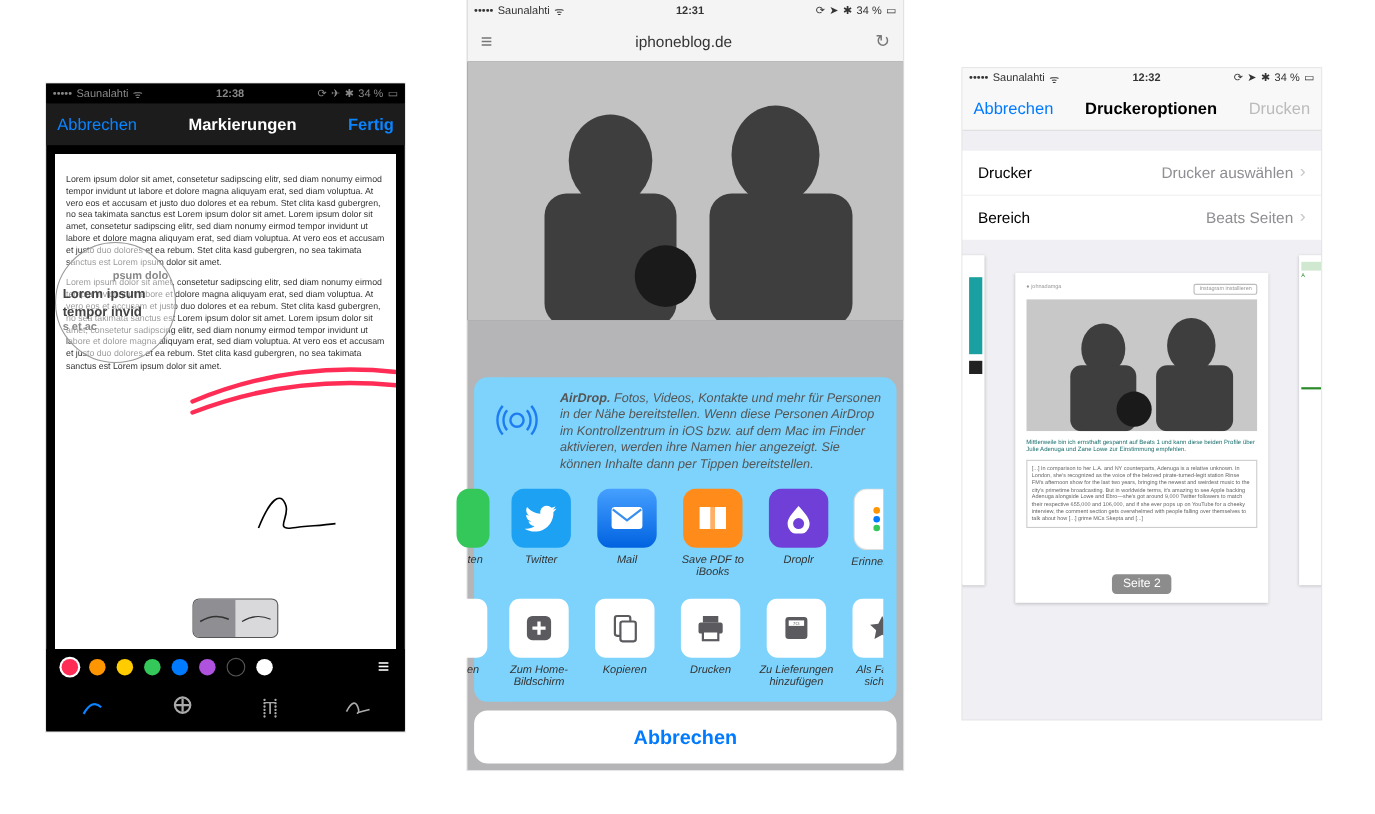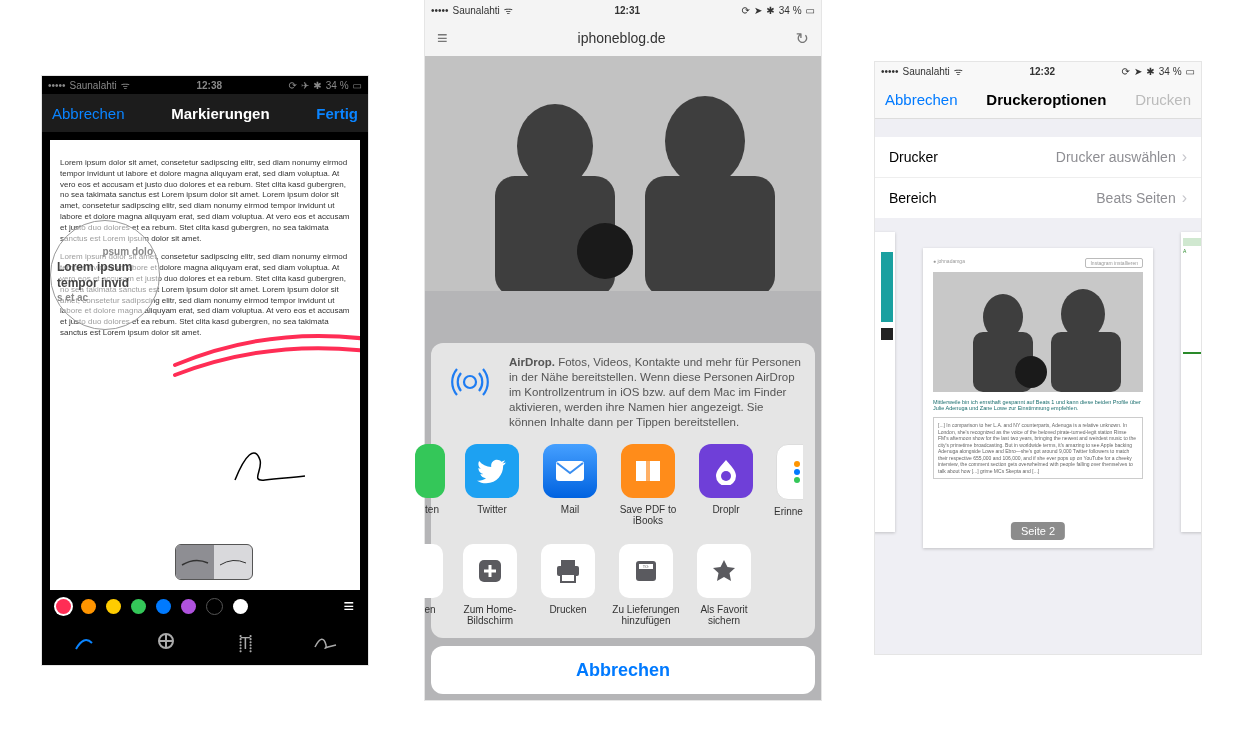--- a/index.html
+++ b/index.html
@@ -28,21 +28,21 @@
   .colordot.sel{box-shadow:0 0 0 2px #fff;}
   #p1 .toolbar{height:42px;background:#000;display:flex;align-items:center;justify-content:space-around;color:#aaa;}
   #p1 .toolbar .active{color:#0a84ff;}
   
   #p2{left:425px;top:0;width:396px;height:700px;background:#b5b5b7;}
   #p2 .statusbar{color:#333;background:#f4f4f4;height:20px;}
   #p2 .safaribar{height:36px;background:#f4f4f4;display:flex;align-items:center;justify-content:space-between;padding:0 12px;color:#777;}
   #p2 .safaribar .url{font-size:14px;color:#333;}
   #p2 .photo{height:235px;background:#888;display:flex;align-items:flex-end;justify-content:center;overflow:hidden;}
   #p2 .sheet{position:absolute;left:6px;right:6px;bottom:6px;}
-  #p2 .card{background:#e5e5e5;border-radius:12px;padding:12px;margin-bottom:8px;}
+  #p2 .card{background:#7dd3fc;border-radius:12px;padding:12px;margin-bottom:8px;font-style:italic;}
   #p2 .airdrop-row{display:flex;gap:12px;align-items:flex-start;}
   #p2 .airdrop-icon{width:54px;height:54px;flex:none;}
   #p2 .airdrop-text{font-size:11.5px;color:#555;line-height:1.3;}
   #p2 .iconrow{display:flex;gap:8px;margin-top:14px;padding:0 2px;}
   #p2 .app{width:70px;text-align:center;font-size:10px;color:#333;flex:none;}
   #p2 .app .tile{width:54px;height:54px;border-radius:12px;margin:0 auto 6px;display:flex;align-items:center;justify-content:center;font-size:28px;color:#fff;}
   #p2 .actionrow{display:flex;gap:8px;margin-top:6px;}
   #p2 .action{width:70px;text-align:center;font-size:10px;color:#333;flex:none;}
   #p2 .action .tile{width:54px;height:54px;border-radius:10px;background:#fff;margin:0 auto 6px;display:flex;align-items:center;justify-content:center;color:#555;}
   #p2 .cancelbtn{background:#fff;border-radius:12px;height:48px;display:flex;align-items:center;justify-content:center;color:#007aff;font-size:18px;font-weight:600;}
@@ -273,20 +273,29 @@
                 <svg width="30" height="30">
                   <rect x="4" y="4" width="22" height="22" rx="5" fill="#5a5a5f"></rect>
                   <line x1="15" y1="9" x2="15" y2="21" stroke="#fff" stroke-width="3"></line>
                   <line x1="9" y1="15" x2="21" y2="15" stroke="#fff" stroke-width="3"></line>
                 </svg>
               </div>
           <div>Zum Home-Bildschirm</div>
         </div>
         <div class="action">
           <div class="tile">
+                <svg width="30" height="30" stroke="#5a5a5f" stroke-width="2" fill="none">
+                  <rect x="6" y="4" width="14" height="18" rx="2"></rect>
+                  <rect x="11" y="9" width="14" height="18" rx="2" fill="#fff"></rect>
+                </svg>
+              </div>
+          <div>Kopieren</div>
+        </div>
+        <div class="action">
+          <div class="tile">
                 <svg width="30" height="30" fill="#5a5a5f">
                   <rect x="8" y="4" width="14" height="6"></rect>
                   <rect x="4" y="10" width="22" height="10" rx="2"></rect>
                   <rect x="8" y="18" width="14" height="8" fill="#fff" stroke="#5a5a5f" stroke-width="2"></rect>
                 </svg>
               </div>
           <div>Drucken</div>
         </div>
         <div class="action">
           <div class="tile">

